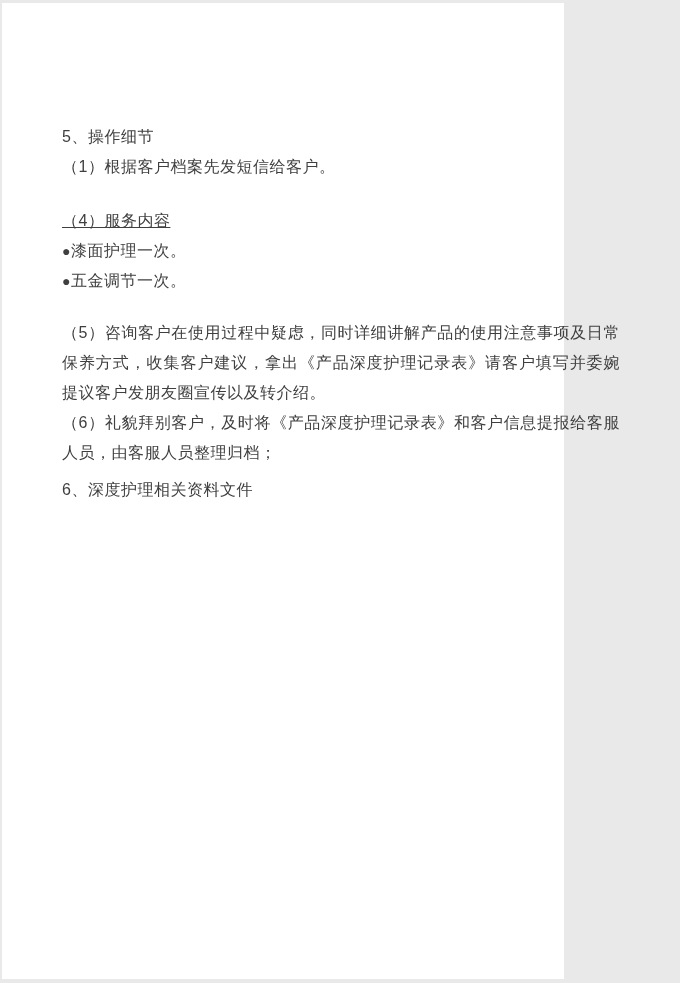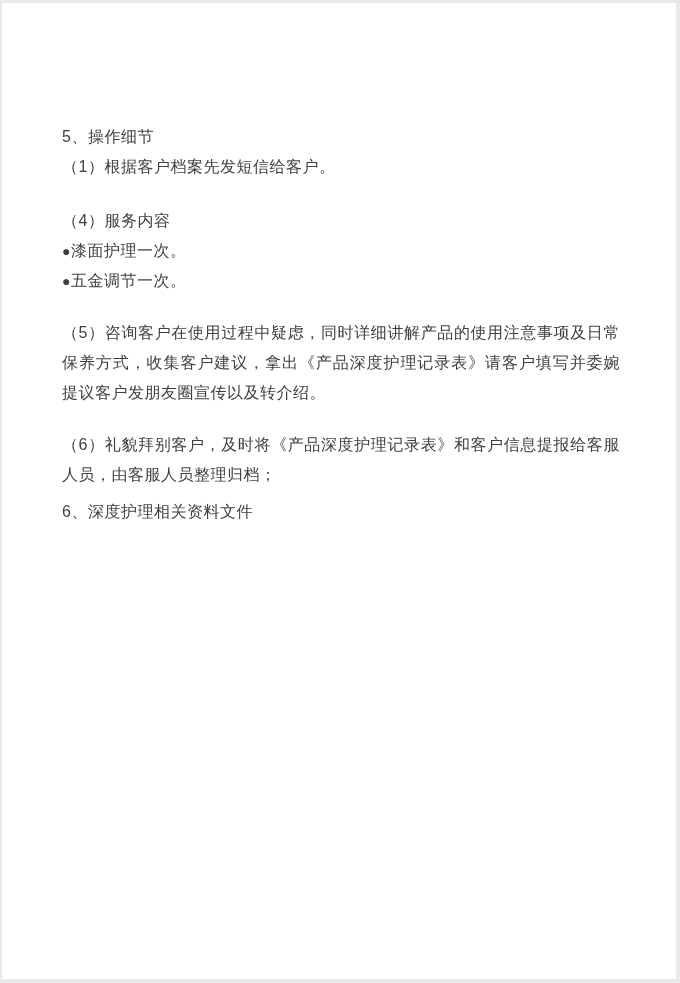--- a/index.html
+++ b/index.html
@@ -12,21 +12,21 @@
     position: relative;
     width: 680px;
     height: 983px;
     background: #e9e9e9;
     overflow: hidden;
   }
   .page {
     position: absolute;
     left: 2px;
     top: 3px;
-    width: 674px;   
+    width: 562px;   
     height: 976px;  
     background: #ffffff;
   }
   .content {
     position: absolute;
     left: 60px;   
     top: 119px;   
     width: 558px;
     color: #3f3f3f;
     font-size: 16px;
@@ -37,23 +37,23 @@
     margin: 0;
     text-align: justify;
     text-justify: inter-ideograph;
   }
   .block.single {
     text-align: left;
   }
   .mt16 { margin-top: 16px; }
   .mt18 { margin-top: 22px; }
   .mt20 { margin-top: 20px; }
-  .mt22 { margin-top: 22px; }
+  .mt22 { }
   .mt23 { margin-top: 7px; }
-  .mt24 { margin-top: 24px; }
+  .mt24 { margin-top: 24px; text-decoration: underline; }
   .service-list {
     margin: 0;
     padding: 0;
     list-style: none;
   }
   .service-list li {
     line-height: 30px;
     text-align: left;
   }
   .bullet {

